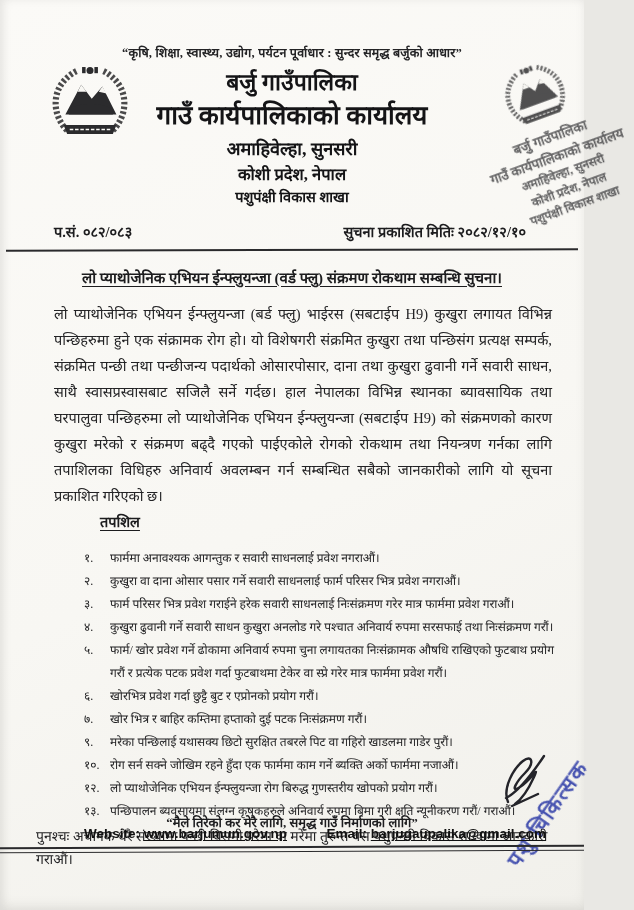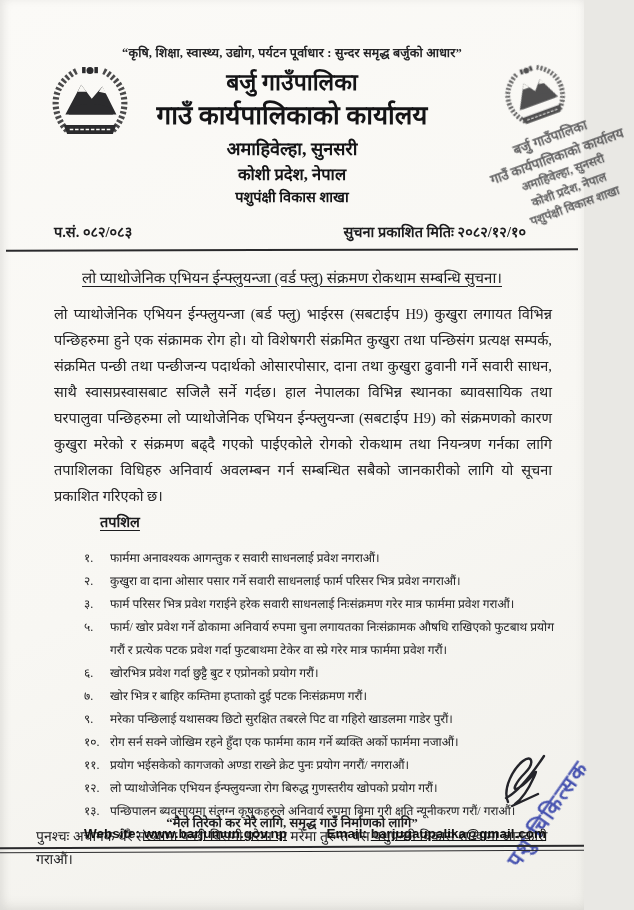--- a/index.html
+++ b/index.html
@@ -48,21 +48,21 @@
     display:flex;justify-content:space-between;
     margin:14px 58px 0 54px;font-size:14.5px;font-weight:bold;
   }
   .rule{
     margin:8px 6px 0 6px;border-top:2px solid #2a2a2c;
     transform:rotate(-.15deg);
   }
 
   
   .subject{
-    text-align:center;font-size:15px;font-weight:normal;margin-top:16px;
+    text-align:center;font-size:15px;font-weight:bold;margin-top:16px;
   }
   .subject span{text-decoration:underline;text-underline-offset:3px;}
   .body-par{
     margin:14px 32px 0 54px;font-size:14.5px;line-height:26px;
     text-align:justify;color:#232325;
   }
   .list-heading{
     margin:2px 0 0 100px;font-size:14.5px;font-weight:bold;
     text-decoration:underline;text-underline-offset:3px;
   }
@@ -160,26 +160,26 @@
   </div>
 
   <div class="body-par deva">लो प्याथोजेनिक एभियन ईन्फ्लुयन्जा (बर्ड फ्लु) भाईरस (सबटाईप H9) कुखुरा लगायत विभिन्न पन्छिहरुमा हुने एक संक्रामक रोग हो। यो विशेषगरी संक्रमित कुखुरा तथा पन्छिसंग प्रत्यक्ष सम्पर्क, संक्रमित पन्छी तथा पन्छीजन्य पदार्थको ओसारपोसार, दाना तथा कुखुरा ढुवानी गर्ने सवारी साधन, साथै स्वासप्रस्वासबाट सजिलै सर्ने गर्दछ। हाल नेपालका विभिन्न स्थानका ब्यावसायिक तथा घरपालुवा पन्छिहरुमा लो प्याथोजेनिक एभियन ईन्फ्लुयन्जा (सबटाईप H9) को संक्रमणको कारण कुखुरा मरेको र संक्रमण बढ्दै गएको पाईएकोले रोगको रोकथाम तथा नियन्त्रण गर्नका लागि तपाशिलका विधिहरु अनिवार्य अवलम्बन गर्न सम्बन्धित सबैको जानकारीको लागि यो सूचना प्रकाशित गरिएको छ।</div>
 
   <div class="list-heading deva">तपशिल</div>
 
   <div class="notice-list deva">
     <div class="li"><span class="num">१.</span><span>फार्ममा अनावश्यक आगन्तुक र सवारी साधनलाई प्रवेश नगराऔं।</span></div>
     <div class="li"><span class="num">२.</span><span>कुखुरा वा दाना ओसार पसार गर्ने सवारी साधनलाई फार्म परिसर भित्र प्रवेश नगराऔं।</span></div>
     <div class="li"><span class="num">३.</span><span>फार्म परिसर भित्र प्रवेश गराईने हरेक सवारी साधनलाई निःसंक्रमण गरेर मात्र फार्ममा प्रवेश गराऔं।</span></div>
+    <div class="li"><span class="num">४.</span><span>कुखुरा ढुवानी गर्ने सवारी साधन कुखुरा अनलोड गरे पश्चात अनिवार्य रुपमा सरसफाई तथा निःसंक्रमण गरौं।</span></div>
     <div class="li"><span class="num">५.</span><span>फार्म/ खोर प्रवेश गर्ने ढोकामा अनिवार्य रुपमा चुना लगायतका निःसंक्रामक औषधि राखिएको फुटबाथ प्रयोग गरौं र प्रत्येक पटक प्रवेश गर्दा फुटबाथमा टेकेर वा स्प्रे गरेर मात्र फार्ममा प्रवेश गरौं।</span></div>
     <div class="li"><span class="num">६.</span><span>खोरभित्र प्रवेश गर्दा छुट्टै बुट र एप्रोनको प्रयोग गरौं।</span></div>
     <div class="li"><span class="num">७.</span><span>खोर भित्र र बाहिर कम्तिमा हप्ताको दुई पटक निःसंक्रमण गरौं।</span></div>
     <div class="li"><span class="num">९.</span><span>मरेका पन्छिलाई यथासक्य छिटो सुरक्षित तबरले पिट वा गहिरो खाडलमा गाडेर पुरौं।</span></div>
     <div class="li"><span class="num">१०.</span><span>रोग सर्न सक्ने जोखिम रहने हुँदा एक फार्ममा काम गर्ने ब्यक्ति अर्को फार्ममा नजाऔं।</span></div>
-    <div class="li"><span class="num">११.</span><span>प्रयोग भईसकेको कागजको अण्डा राख्ने क्रेट पुनः प्रयोग नगरौं/ नगराऔं।</span></div>
     <div class="li"><span class="num">१२.</span><span>लो प्याथोजेनिक एभियन ईन्फ्लुयन्जा रोग बिरुद्ध गुणस्तरीय खोपको प्रयोग गरौं।</span></div>
     <div class="li"><span class="num">१३.</span><span>पन्छिपालन ब्यवसायमा संलग्न कृषकहरुले अनिवार्य रुपमा बिमा गरी क्षति न्यूनीकरण गरौं/ गराऔं।</span></div>
   </div>
 
   <div class="postscript deva">पुनश्चः अचानक धेरै संख्यामा पन्छी बिरामी परेमा वा मरेमा तुरुन्त यस पशुपन्छी विकास शाखामा जानकारी गराऔं।</div>
 
   <div class="signature">
     <svg width="72" height="72" viewBox="0 0 72 72">
       <path d="M16 54 C10 40 22 20 31 13 C40 6 43 15 33 25 C25 33 17 46 28 39 C40 31 48 16 42 29 C37 40 30 51 23 56 M14 50 C26 44 40 26 52 8 M20 58 L46 46" fill="none" stroke="#24242a" stroke-width="2.4" stroke-linecap="round"></path>
     </svg>

